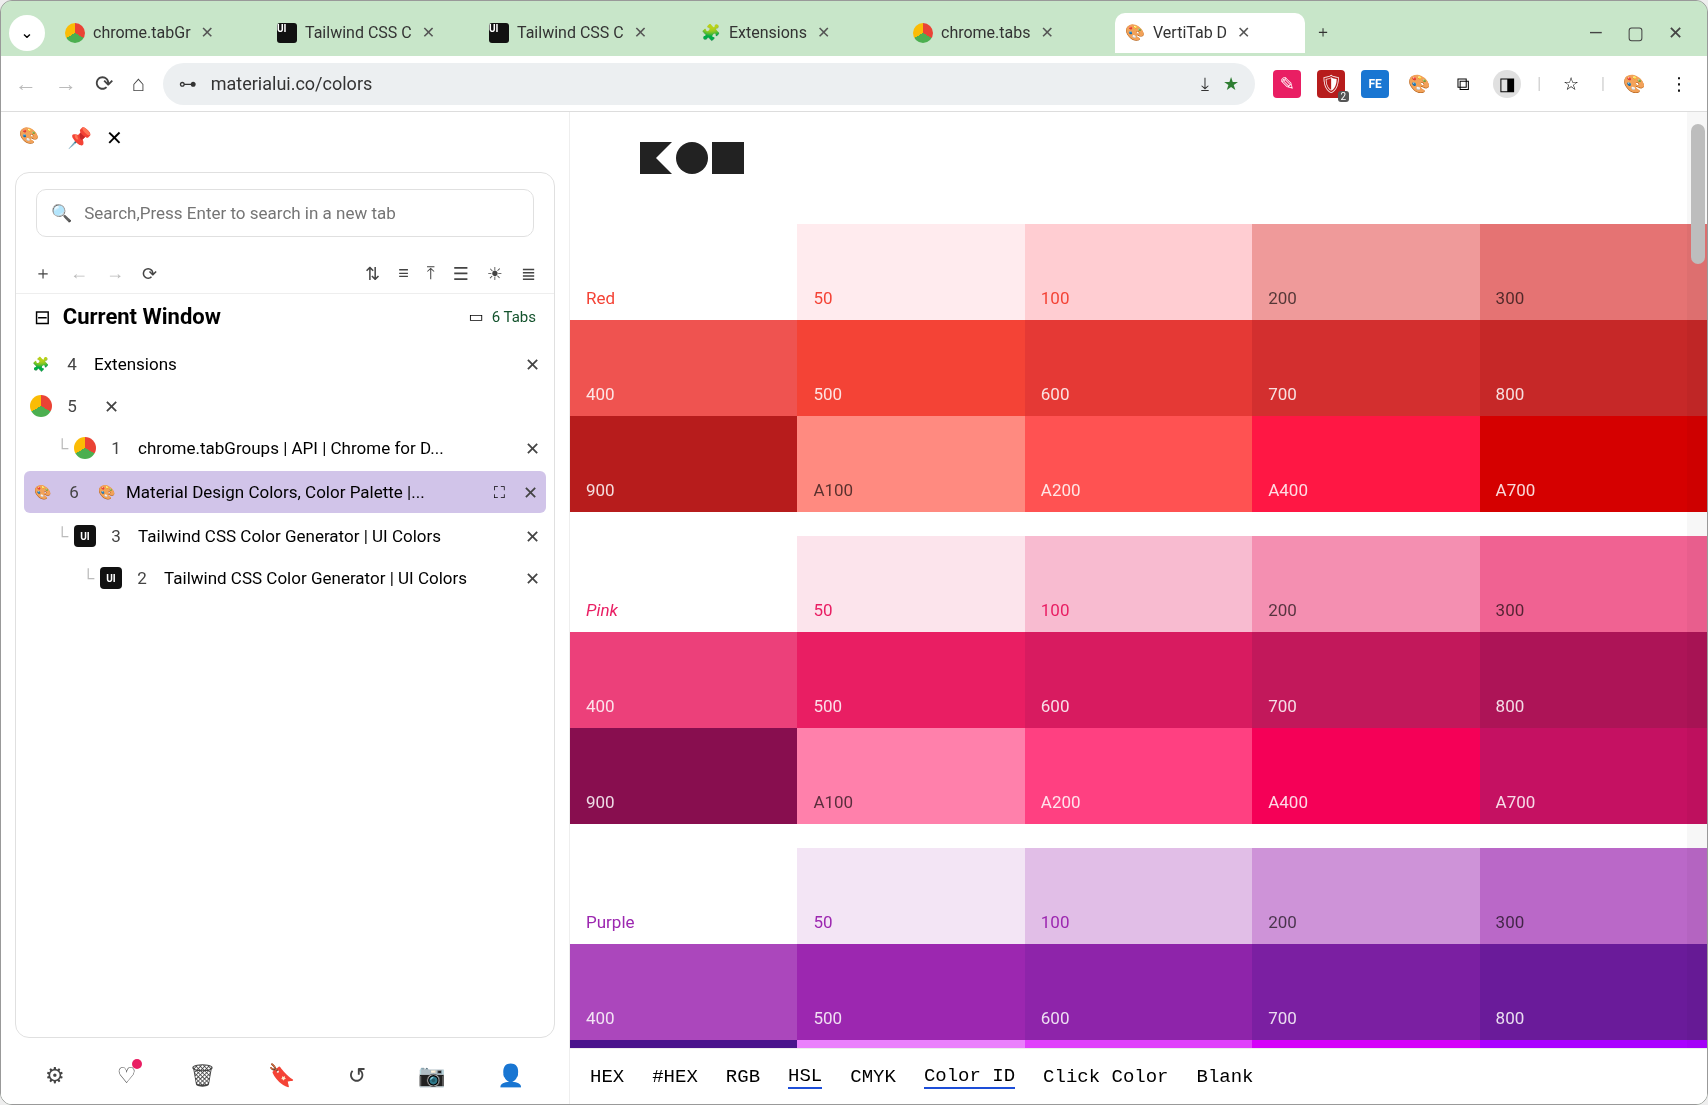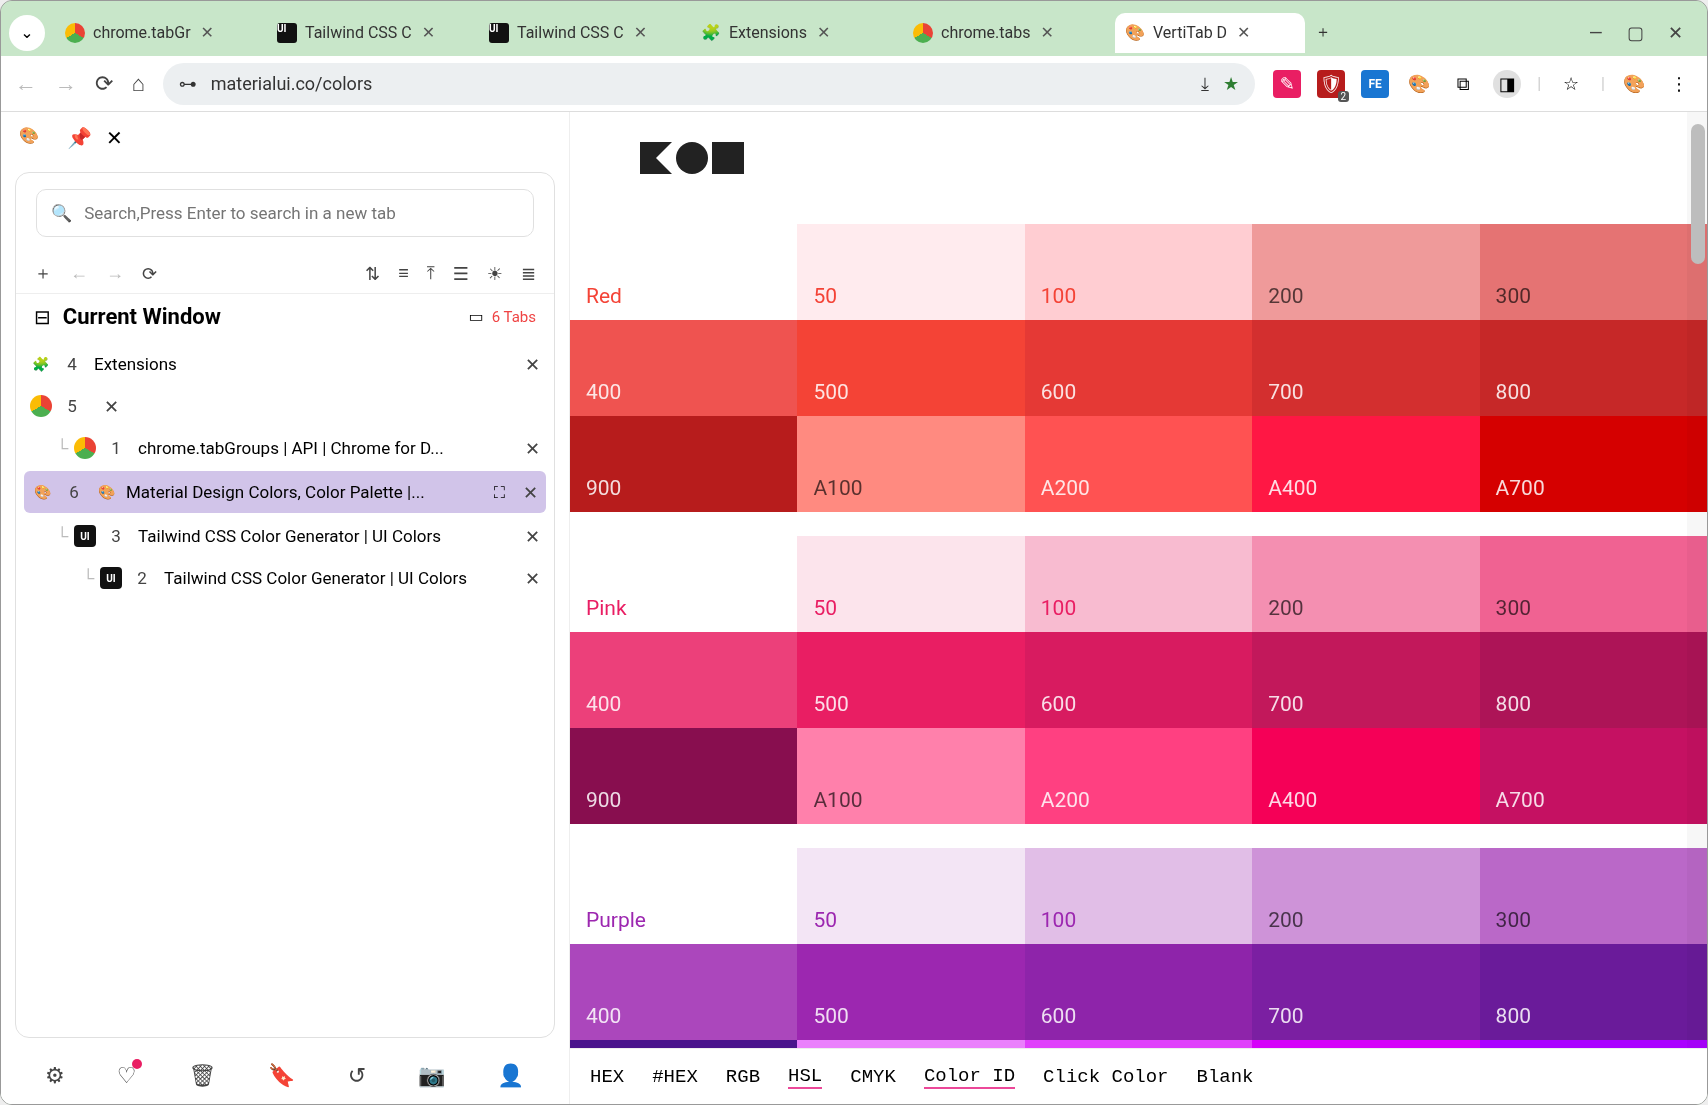--- a/index.html
+++ b/index.html
@@ -31,21 +31,21 @@
 .sb-head .logo { width: 24px; height: 24px; margin-right: 10px; }
 .sb-head .name { font-size: 22px; font-weight: 700; flex: 1; }
 .sb-head .pin, .sb-head .x { font-size: 20px; margin-left: 14px; cursor: pointer; }
 .sb-card { margin: 8px 14px; border: 1px solid #e0e0e0; border-radius: 14px; flex: 1; display: flex; flex-direction: column; min-height: 0; }
 .search { margin: 16px 20px; height: 48px; border: 1px solid #e0e0e0; border-radius: 10px; display: flex; align-items: center; padding: 0 14px; gap: 12px; color: #757575; font-size: 17px; }
 .sb-tools { display: flex; align-items: center; padding: 8px 18px; gap: 18px; color: #444; font-size: 18px; }
 .sb-tools .gap { flex: 1; }
 .sb-win { display: flex; align-items: center; padding: 10px 18px; border-top: 1px solid #eee; }
 .sb-win .collapse { font-size: 20px; margin-right: 12px; }
 .sb-win .title { font-weight: 700; font-size: 22px; flex: 1; }
-.sb-win .count { font-size: 15px; color: #ef4444; }
+.sb-win .count { font-size: 15px; color: #14532d; }
 .sb-list { flex: 1; overflow: auto; padding: 4px 0; }
 .row { display: flex; align-items: center; height: 42px; padding: 0 14px; font-size: 17px; }
 .row.sel { background: #d1c4e9; border-radius: 6px; margin: 2px 8px; padding: 0 8px; }
 .row .indent { display: inline-block; }
 .row .fav { width: 22px; height: 22px; margin-right: 10px; border-radius: 4px; flex-shrink: 0; display: flex; align-items: center; justify-content: center; font-size: 14px; }
 .row .idx { width: 20px; text-align: center; margin-right: 12px; color: #444; }
 .row .ttl { flex: 1; white-space: nowrap; overflow: hidden; text-overflow: ellipsis; }
 .row .xclose { margin-left: 10px; font-size: 18px; color: #444; cursor: pointer; }
 .row .full { margin-right: 8px; font-size: 16px; }
 .tree-line { color: #bbb; margin-right: 6px; }
@@ -58,26 +58,26 @@
 .main-scroll { flex: 1; overflow: auto; }
 .page-header { padding: 30px 70px 16px; }
 .mui-logo { display: flex; gap: 4px; }
 .mui-logo span { display: inline-block; width: 32px; height: 32px; background: #222; }
 .mui-logo span:nth-child(1) { clip-path: polygon(0 0, 100% 0, 50% 50%, 100% 100%, 0 100%); }
 .mui-logo span:nth-child(2) { border-radius: 50%; }
 .mui-logo span:nth-child(3) { }
 
 .palette { padding: 10px 0 60px; }
 .color-grid { display: grid; grid-template-columns: repeat(5, 1fr); margin: 24px 0 0 0; }
-.cell { height: 96px; display: flex; align-items: flex-end; padding: 12px 16px; font-size: 21px; }
+.cell { height: 96px; display: flex; align-items: flex-end; padding: 12px 16px; font-size: 17px; }
 .cell.name { background: #fff; align-items: flex-end; }
 
 .format-bar { height: 56px; background: #fff; border-top: 1px solid #eee; display: flex; align-items: center; padding: 0 20px; gap: 28px; font-family: "Courier New", monospace; font-size: 19px; }
 .format-bar span { cursor: pointer; }
-.format-bar .sel-fmt { border-bottom: 2px solid #ec4899; }
+.format-bar .sel-fmt { border-bottom: 2px solid #1d4ed8; }
 
 .vscroll { position: absolute; right: 0; top: 0; bottom: 56px; width: 20px; background: rgba(0,0,0,0.03); }
 .vthumb { position: absolute; right: 2px; top: 12px; width: 14px; height: 140px; background: #bdbdbd; border-radius: 8px; }
 </style>
 </head>
 <body>
 
 <div class="win">
   <div class="tabstrip">
     <div class="dropdown-circle">⌄</div>
@@ -259,21 +259,21 @@
               <div class="cell" style="background: rgb(229, 57, 53); color: rgba(255, 255, 255, 0.85);">600</div>
               <div class="cell" style="background: rgb(211, 47, 47); color: rgba(255, 255, 255, 0.85);">700</div>
               <div class="cell" style="background: rgb(198, 40, 40); color: rgba(255, 255, 255, 0.85);">800</div>
               <div class="cell" style="background: rgb(183, 28, 28); color: rgba(255, 255, 255, 0.85);">900</div>
               <div class="cell" style="background: rgb(255, 138, 128); color: rgba(0, 0, 0, 0.65);">A100</div>
               <div class="cell" style="background: rgb(255, 82, 82); color: rgba(255, 255, 255, 0.85);">A200</div>
               <div class="cell" style="background: rgb(255, 23, 68); color: rgba(255, 255, 255, 0.85);">A400</div>
               <div class="cell" style="background: rgb(213, 0, 0); color: rgba(255, 255, 255, 0.85);">A700</div>
             </div>
             <div class="color-grid">
-              <div class="cell name" style="color: rgb(233, 30, 99);">Pink</div>
+              <div class="cell name" style="color: rgb(233, 30, 99); font-style: italic;">Pink</div>
               <div class="cell" style="background: rgb(252, 228, 236); color: rgb(233, 30, 99);">50</div>
               <div class="cell" style="background: rgb(248, 187, 208); color: rgb(233, 30, 99);">100</div>
               <div class="cell" style="background: rgb(244, 143, 177); color: rgba(0, 0, 0, 0.65);">200</div>
               <div class="cell" style="background: rgb(240, 98, 146); color: rgba(0, 0, 0, 0.65);">300</div>
               <div class="cell" style="background: rgb(236, 64, 122); color: rgba(255, 255, 255, 0.85);">400</div>
               <div class="cell" style="background: rgb(233, 30, 99); color: rgba(255, 255, 255, 0.85);">500</div>
               <div class="cell" style="background: rgb(216, 27, 96); color: rgba(255, 255, 255, 0.85);">600</div>
               <div class="cell" style="background: rgb(194, 24, 91); color: rgba(255, 255, 255, 0.85);">700</div>
               <div class="cell" style="background: rgb(173, 20, 87); color: rgba(255, 255, 255, 0.85);">800</div>
               <div class="cell" style="background: rgb(136, 14, 79); color: rgba(255, 255, 255, 0.85);">900</div>

